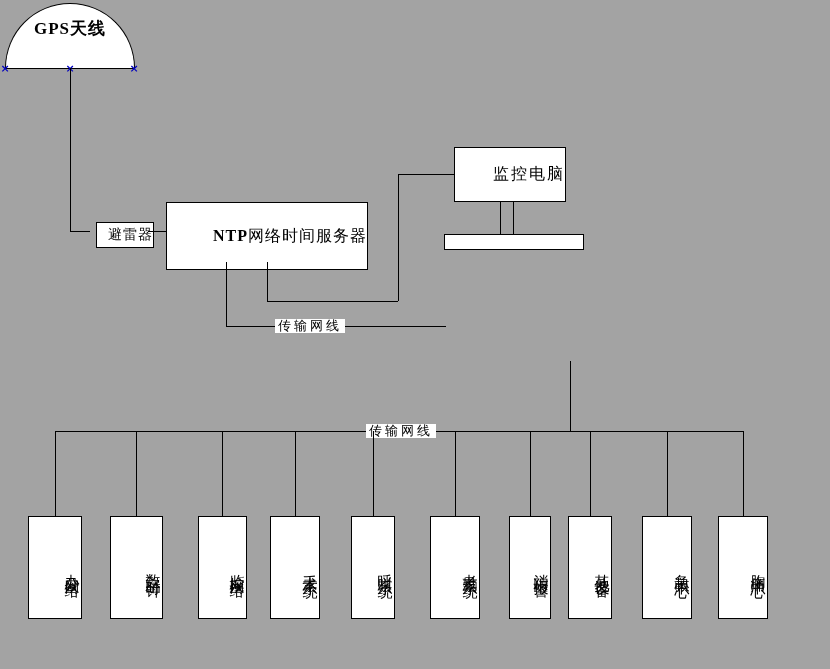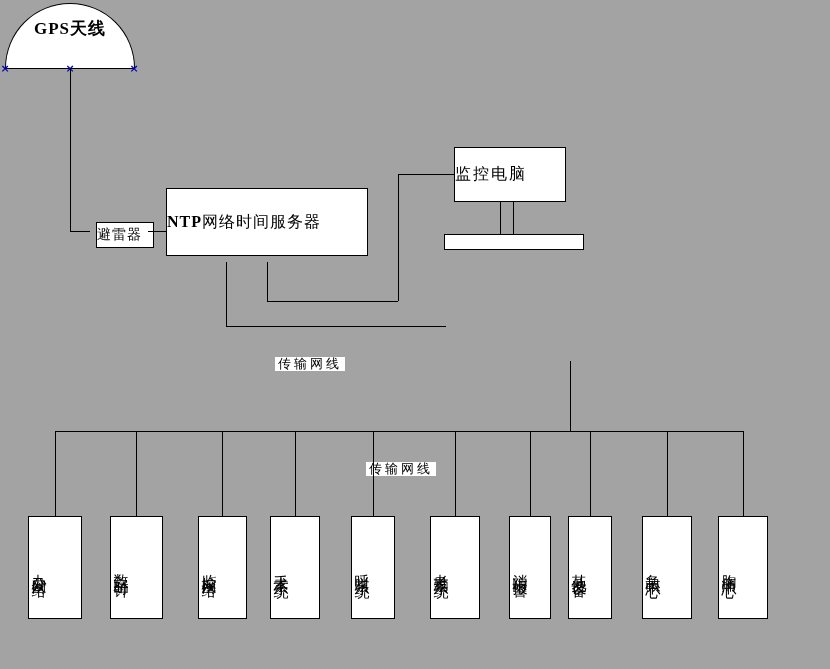--- a/index.html
+++ b/index.html
@@ -11,47 +11,47 @@
     color:#000;
     overflow:hidden;
   }
   .hline{position:absolute;height:1px;background:#000;}
   .vline{position:absolute;width:1px;background:#000;}
   .box{
     position:absolute;
     border:1px solid #000;
     background:#fff;
     box-sizing:border-box;
-    display:flex;align-items:center;justify-content:flex-start;
+    display:flex;align-items:center;justify-content:flex-end;
   }
   .dome{
     position:absolute;left:5px;top:3px;width:130px;height:65px;
     border:1px solid #000;border-bottom:none;
     border-radius:65px 65px 0 0;
     box-sizing:border-box;background:#fff;
   }
   .gps-label{
     position:absolute;left:5px;top:17px;width:130px;
     text-align:center;font-size:17px;font-weight:bold;letter-spacing:1px;
   }
   .xmark{
     position:absolute;color:#0000c0;
     font-family:"DejaVu Sans",sans-serif;
     font-size:11px;font-weight:bold;line-height:1;
     transform:translate(-50%,-50%);
   }
   .arrester{left:96px;top:222px;width:58px;height:26px;font-size:14px;letter-spacing:1px;}
-  .ntp{left:166px;top:188px;width:202px;height:68px;font-size:16px;letter-spacing:1px;}
+  .ntp{left:166px;top:202px;width:202px;height:68px;font-size:16px;letter-spacing:1px;}
   .ntp .latin{font-weight:bold;}
   .monitor{left:454px;top:147px;width:112px;height:55px;font-size:16px;letter-spacing:2px;}
   .monitor-base{left:444px;top:234px;width:140px;height:16px;}
   .switch{left:446px;top:285px;width:273px;height:76px;font-size:16px;letter-spacing:1px;}
   .wire-label{
     position:absolute;background:#fff;text-align:center;
-    font-size:13px;letter-spacing:3px;line-height:14px;margin-top:38px;
+    font-size:13px;letter-spacing:3px;line-height:14px;
   }
   .wire-label.l1{left:275px;top:319px;width:70px;}
   .wire-label.l2{left:366px;top:424px;width:70px;}
   .endpoint{
     top:516px;height:103px;
     font-size:15px;
   }
   .endpoint .vtext{
     writing-mode:vertical-rl;
     text-orientation:upright;

